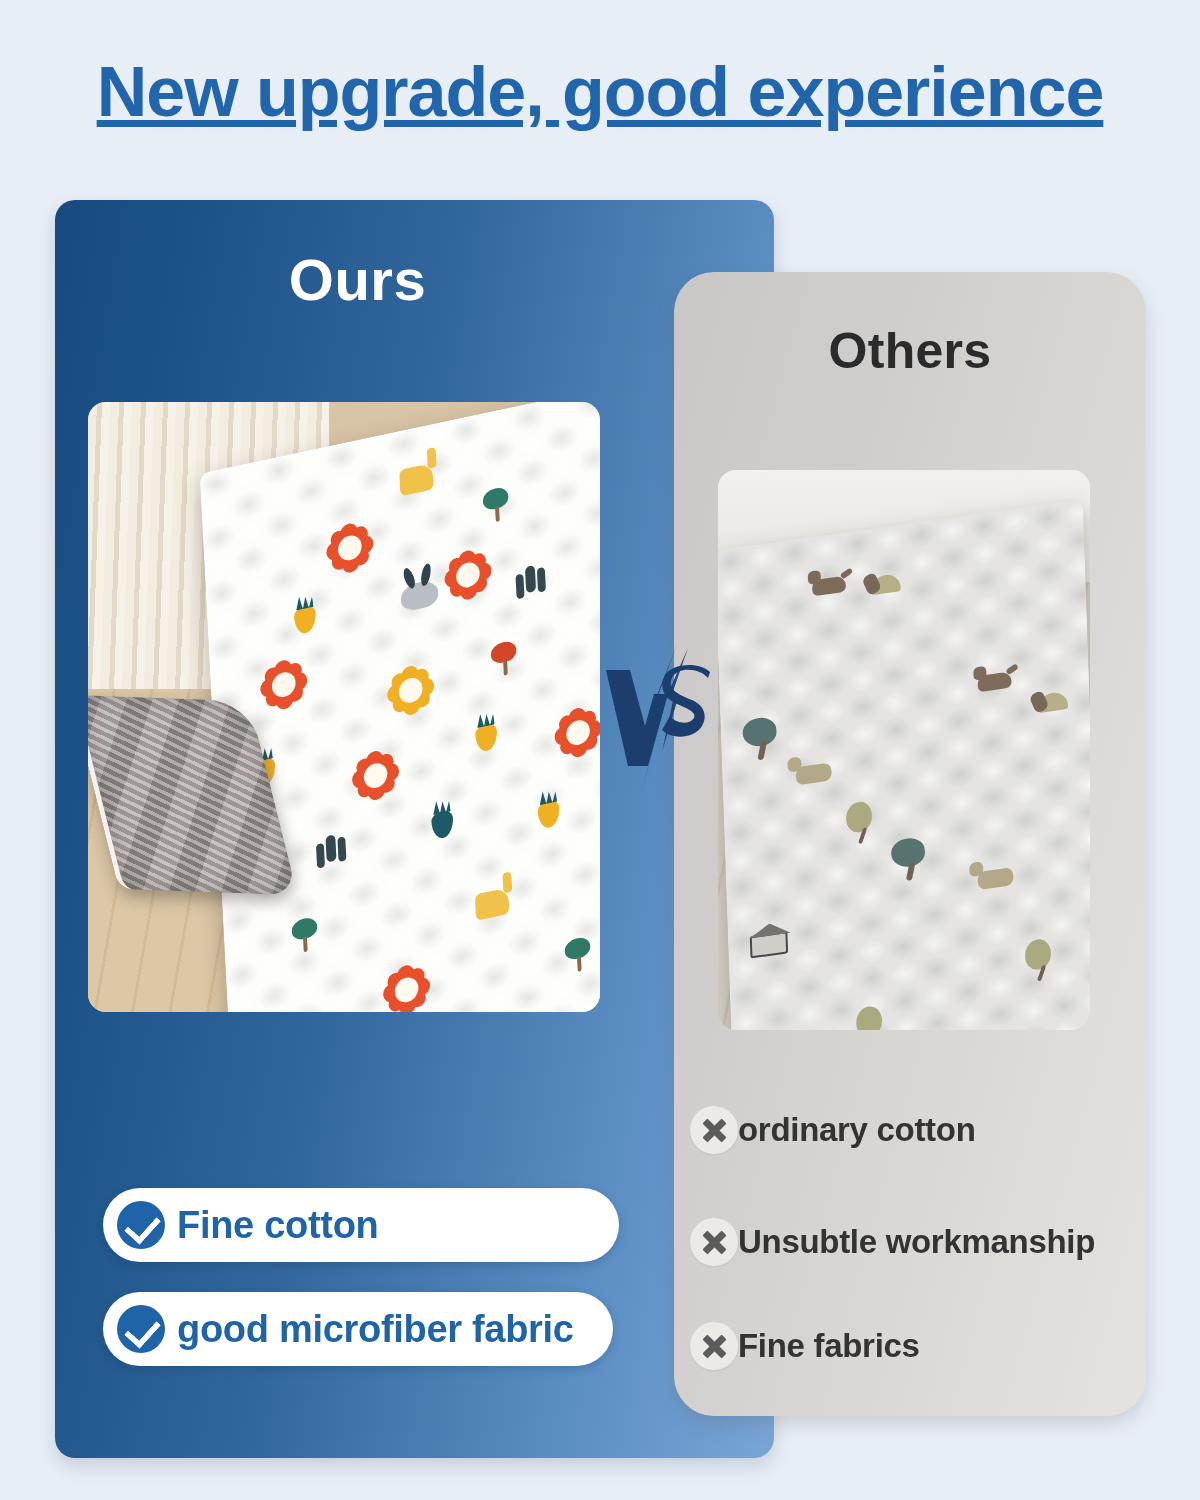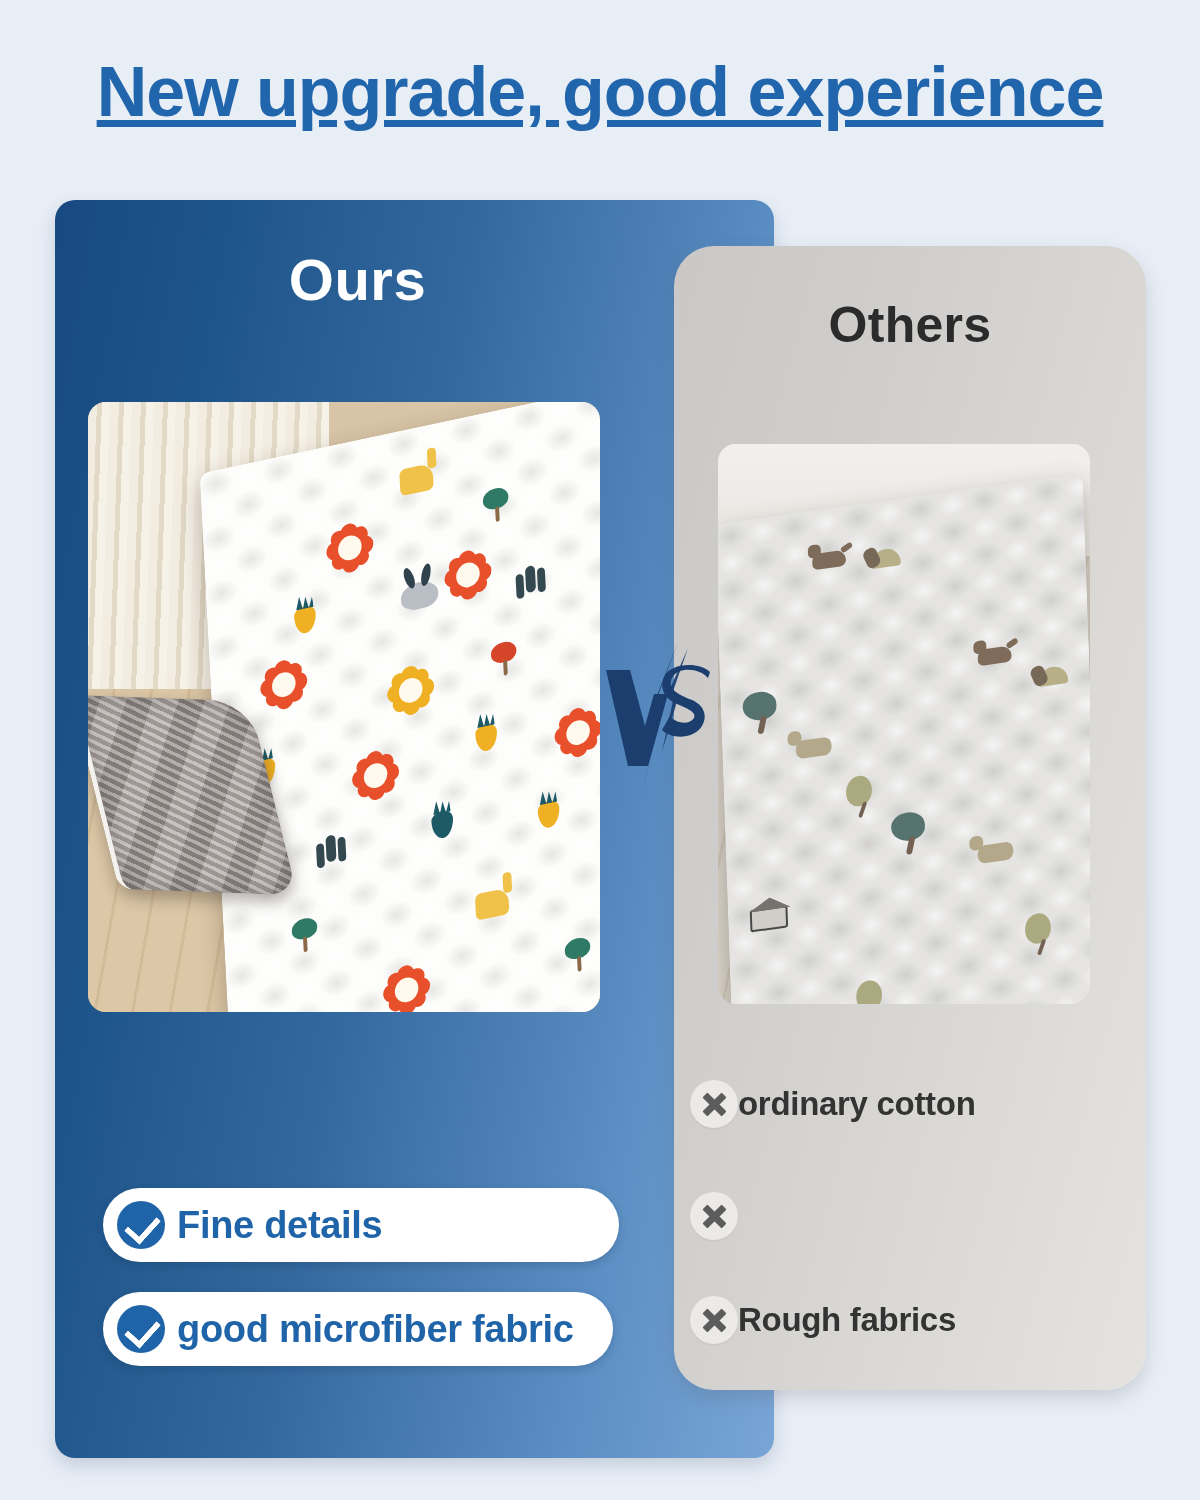--- a/index.html
+++ b/index.html
@@ -30,21 +30,21 @@
     position: absolute;
     left: 55px; top: 200px;
     width: 719px; height: 1258px;
     border-radius: 20px;
     background: linear-gradient(100deg,#174a80 0%, #1d5489 18%, #33689e 45%, #5c8fc4 78%, #79a5d6 100%);
     box-shadow: 0 8px 18px rgba(60,80,110,0.20);
     overflow: hidden;
   }
   .panel-others {
     position: absolute;
-    left: 674px; top: 246px;
+    left: 674px; top: 272px;
     width: 472px; height: 1144px;
     border-radius: 40px;
     background: linear-gradient(105deg,#c9c8c6 0%, #cfcecc 30%, #d8d7d4 60%, #e4e3e0 100%);
     box-shadow: 0 8px 18px rgba(90,95,105,0.22);
     overflow: hidden;
   }
 
   .panel-title-ours {
     position: absolute; left: 0; top: 46px; width: 605px;
     text-align: center; font-size: 58px; font-weight: bold;
@@ -382,21 +382,21 @@
         <span class="motif giraffe" style="left:52%;top:74%;"></span>
         <span class="motif flower" style="left:34%;top:84%;color:#e8502b;"></span>
         <span class="motif leafy" style="left:70%;top:84%;color:#2f7a66;"></span>
       </div>
 
       <div class="fold"></div>
     </div>
 
     <div class="pill pill-1">
       <span class="check-circle"></span>
-      <span class="pill-label">Fine details</span>
+      <span class="pill-label">Fine cotton</span>
     </div>
     <div class="pill pill-2">
       <span class="check-circle"></span>
       <span class="pill-label">good microfiber fabric</span>
     </div>
   </div>
 
   <div class="panel-others">
 
     <div class="panel-title-others">Others</div>
@@ -421,24 +421,25 @@
         <span class="motif balloon-b" style="left:34%;top:88%;"></span>
       </div>
     </div>
 
     <div class="xrow xrow-0">
       <span class="x-circle"></span>
       <span class="xrow-label">ordinary cotton</span>
     </div>
     <div class="xrow xrow-1">
       <span class="x-circle"></span>
+      <span class="xrow-label">Unsubtle workmanship</span>
     </div>
     <div class="xrow xrow-2">
       <span class="x-circle"></span>
-      <span class="xrow-label">Rough fabrics</span>
+      <span class="xrow-label">Fine fabrics</span>
     </div>
   </div>
 
   <div class="vs-badge">
     <svg viewBox="0 0 110 165" xmlns="http://www.w3.org/2000/svg">
 
       <path d="M2 36 L26 36 L41 92 L50 60 L64 60 L44 132 L24 132 Z" fill="#1b3e6f"></path>
 
       <path d="M74 8 L48 74 L60 72 L38 158 L56 86 L44 88 Z" fill="#1b3e6f"></path>
       <path d="M84 14 L66 66 L74 64 L58 118 L70 62 L62 64 Z" fill="#1b3e6f" opacity="0.92"></path>

